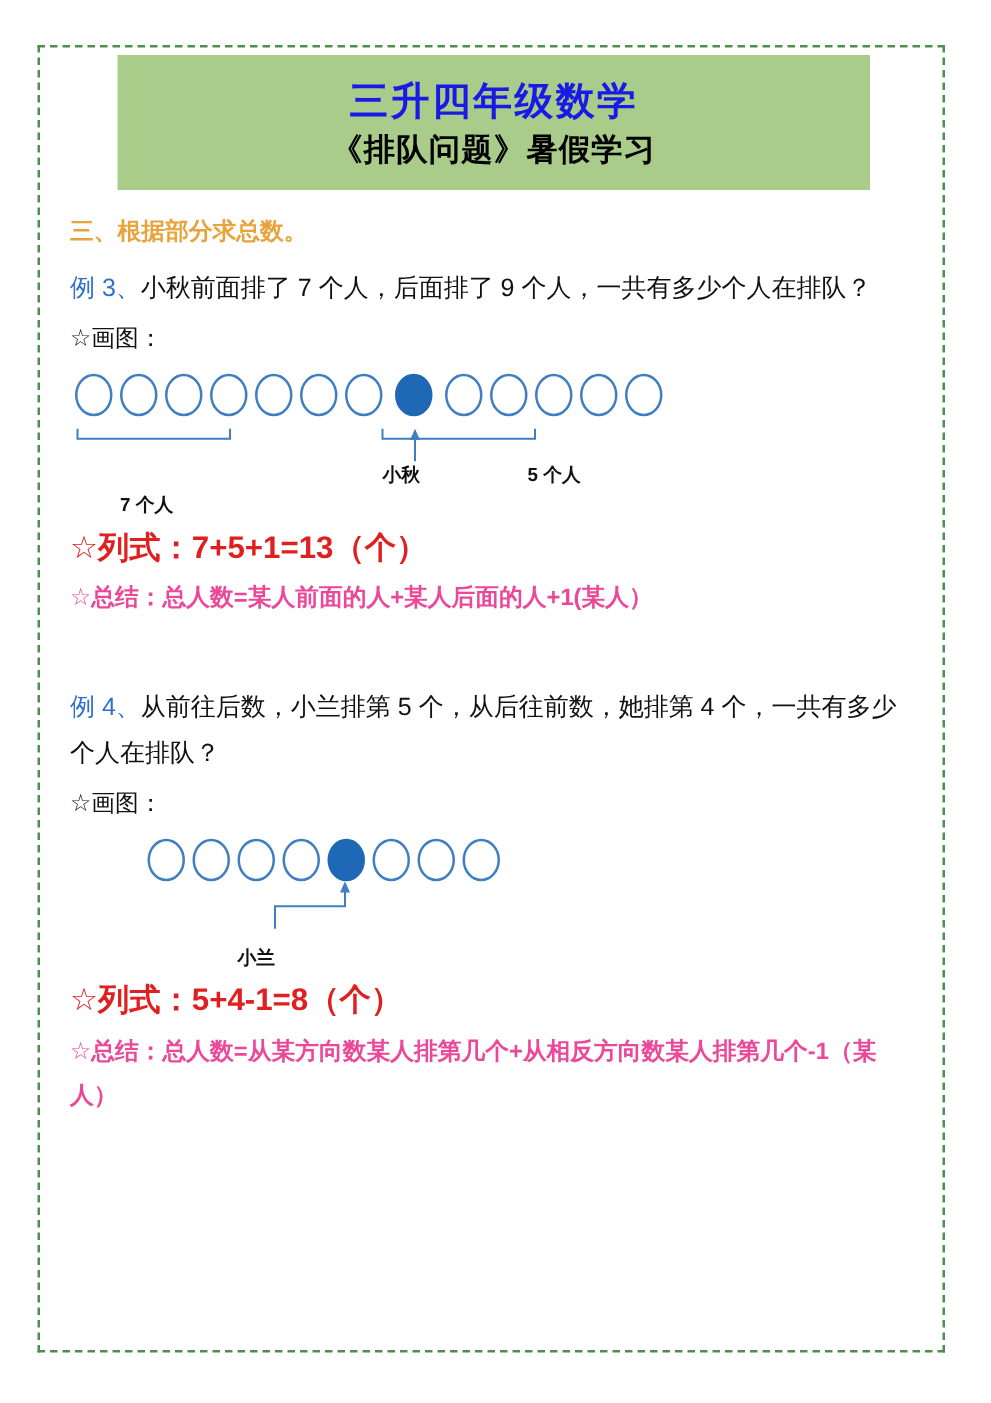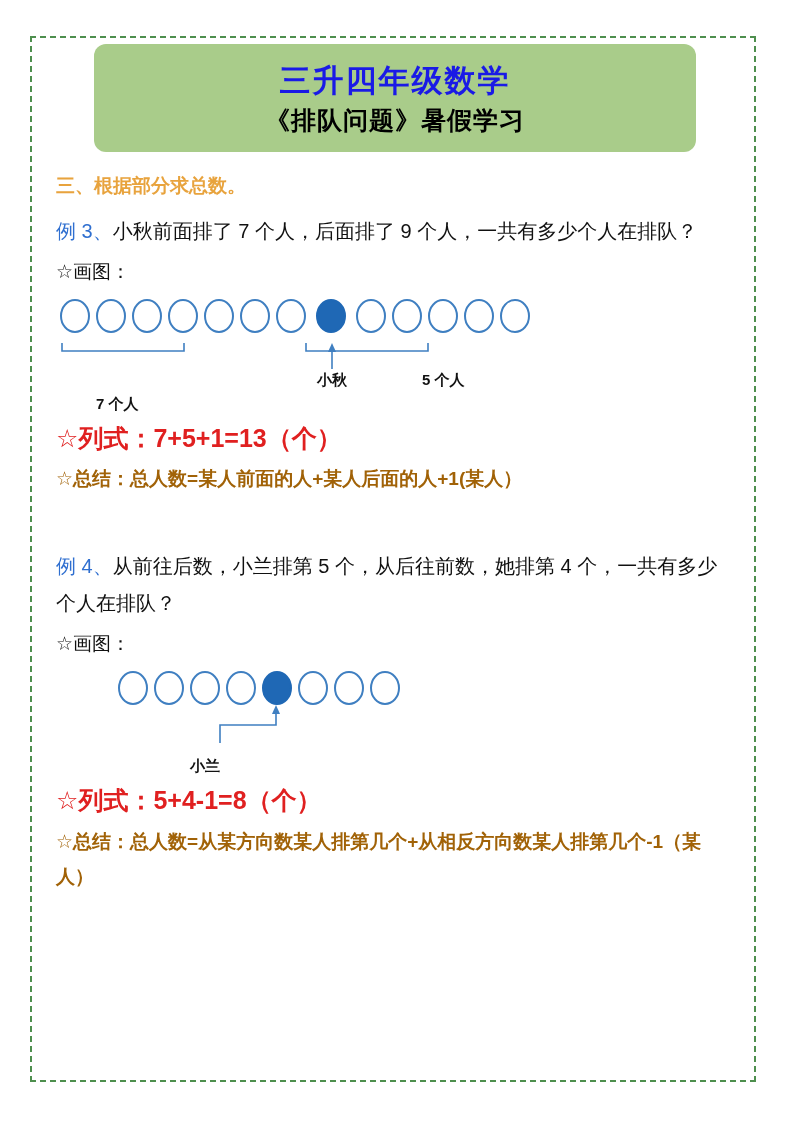--- a/index.html
+++ b/index.html
@@ -35,21 +35,21 @@
     left: 56px;
     top: 44px;
     width: 680px;
   }
   
   .title-banner {
     margin-left: 38px;
     width: 602px;
     height: 108px;
     background: #a9cc8a;
-    border-radius: 12px;
+    border-radius: 0;
     display: flex;
     flex-direction: column;
     align-items: center;
     justify-content: center;
     box-sizing: border-box;
     padding-top: 4px;
   }
   .title-main {
     font-size: 31px;
     font-weight: bold;
@@ -93,21 +93,21 @@
     margin-top: 5px;
   }
   .answer-line {
     font-size: 25px;
     color: #e02020;
     font-weight: bold;
     line-height: 1.85;
   }
   .summary-line {
     font-size: 19px;
-    color: #a16207;
+    color: #ec4899;
     font-weight: bold;
     line-height: 1.85;
   }
   
   .diagram1 {
     position: relative;
     height: 120px;
     margin-top: 6px;
     margin-left: 4px;
   }
@@ -181,21 +181,21 @@
         <svg width="500" height="60" style="position:absolute; left:0; top:44px;">
 
           <path d="M2,4 L2,12 L124,12 L124,4" fill="none" stroke="#3f7fc1" stroke-width="1.6"></path>
           <path d="M246,4 L246,12 L368,12 L368,4" fill="none" stroke="#3f7fc1" stroke-width="1.6"></path>
 
           <path d="M272,30 L272,10" fill="none" stroke="#3f7fc1" stroke-width="1.6"></path>
           <path d="M272,4 L268,13 L276,13 Z" fill="#3f7fc1"></path>
         </svg>
 
         <div class="brace-label" style="left:36px; top:76px;margin-top:24px;">7 个人</div>
-        <div class="brace-label" style="left:257px;top:76px;font-family:Liberation Serif, serif;">小秋</div>
+        <div class="brace-label" style="left:246px;top:76px;font-family:Liberation Serif, serif;">小秋</div>
         <div class="brace-label" style="left:362px;top:76px;">5 个人</div>
       </div>
 
       <div class="answer-line">☆列式：7+5+1=13（个）</div>
       <div class="summary-line">☆总结：总人数=某人前面的人+某人后面的人+1(某人）</div>
     </div>
 
     <div class="spacer-lg"></div>
 
     <div class="problem">

